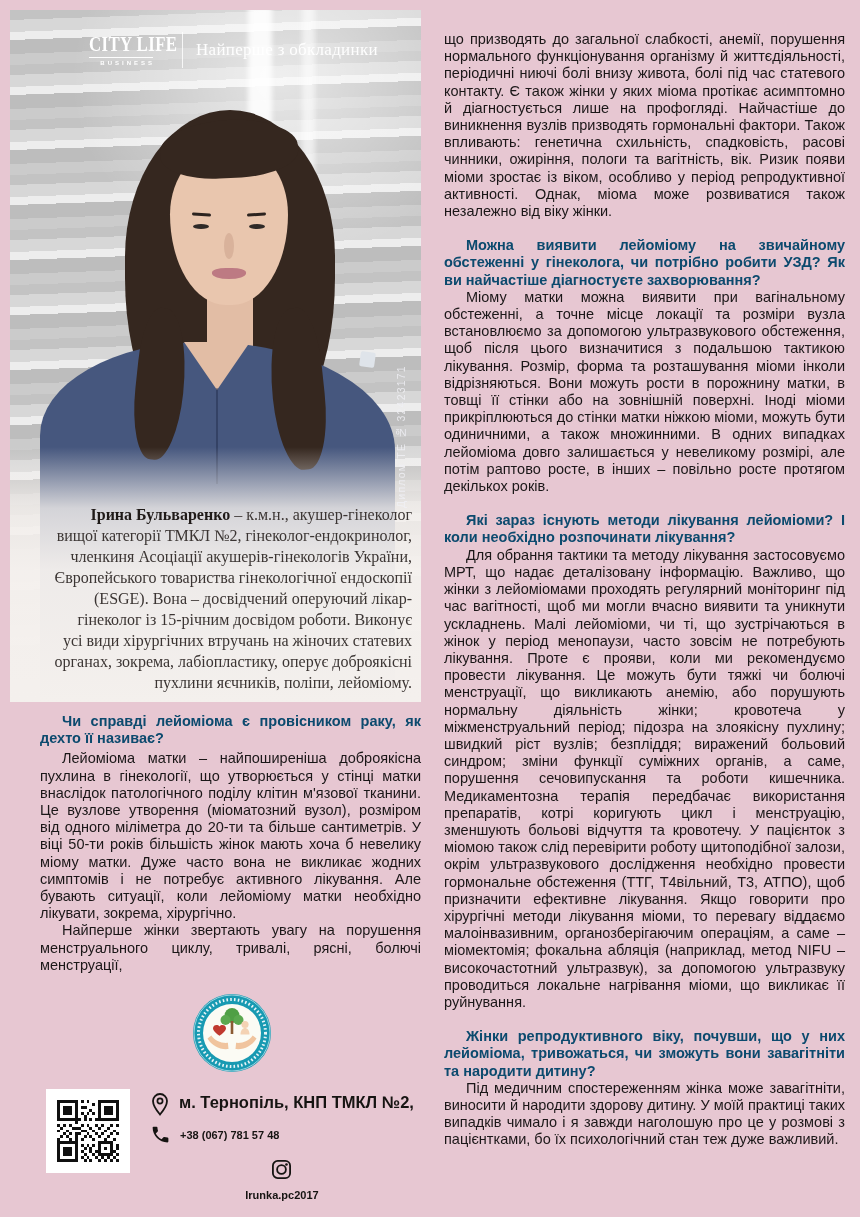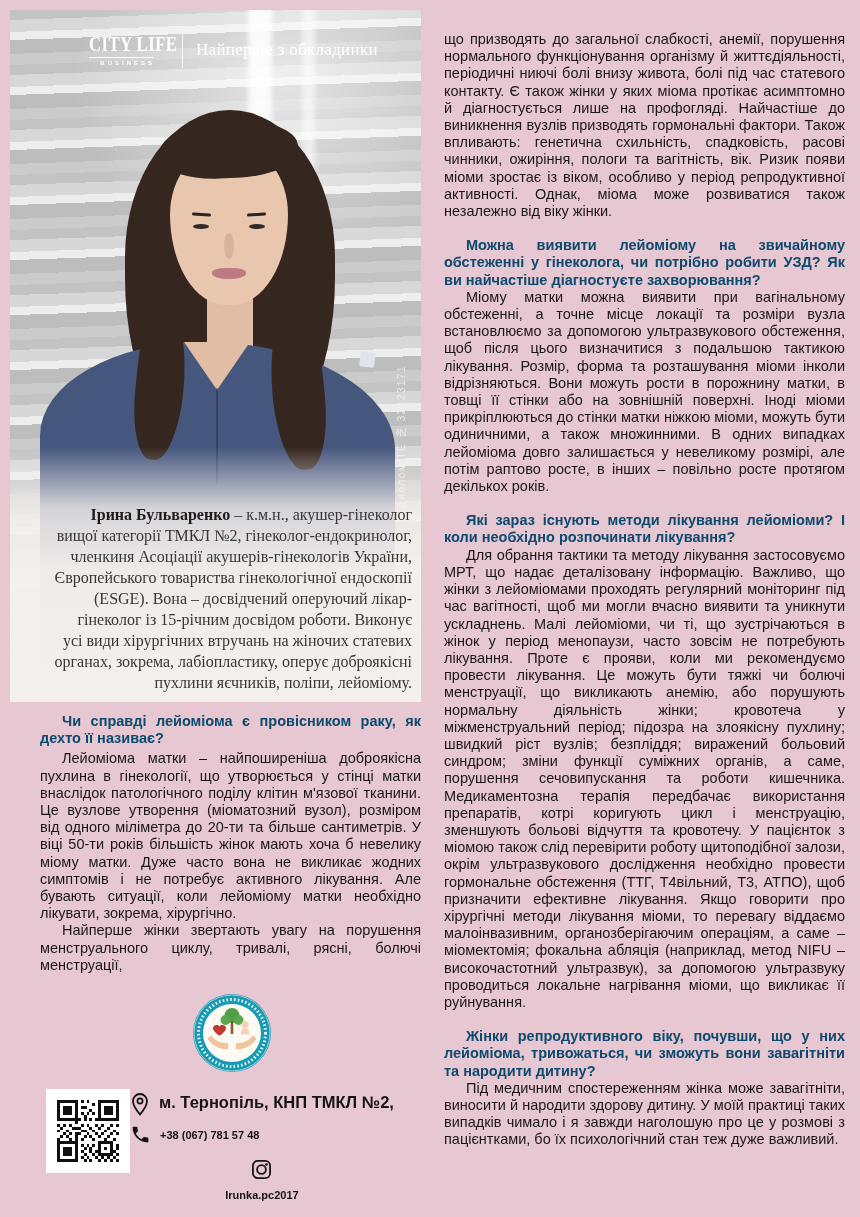--- a/index.html
+++ b/index.html
@@ -64,21 +64,21 @@
   .col p{margin:0;font-size:14.5px;line-height:17.2px;text-align:justify;text-indent:22px;color:#1b1718;}
   .col p.q{font-weight:700;color:#0c4a6e;margin-top:17px;}
   .col-left p.q{margin-top:0;margin-bottom:3px;}
   .col p.cont{text-indent:0;}
 
   
   .emblem{position:absolute;left:192px;top:993px;width:80px;height:80px;}
   .emblem svg{width:100%;height:100%;display:block;}
 
   
-  .contact{position:absolute;left:46px;top:1089px;display:flex;}
+  .contact{position:absolute;left:46px;top:1089px;display:flex;gap:20px;}
   .qr{width:84px;height:84px;background:#fff;padding:5px;box-sizing:border-box;}
   .qr svg{width:100%;height:100%;display:block;}
   .c-lines{padding-top:3px;}
   .c-row{display:flex;gap:9px;align-items:flex-start;}
   .c-row.phone{margin-top:7px;align-items:center;}
   .c-row.insta{margin-top:14px;align-items:center;flex-direction:column;}
   .c-icon{flex:0 0 auto;display:block;}
   .c-loc{font-weight:700;font-size:16.5px;line-height:21px;color:#161412;}
   .c-strong{font-weight:700;font-size:11px;color:#161412;}
 </style>

